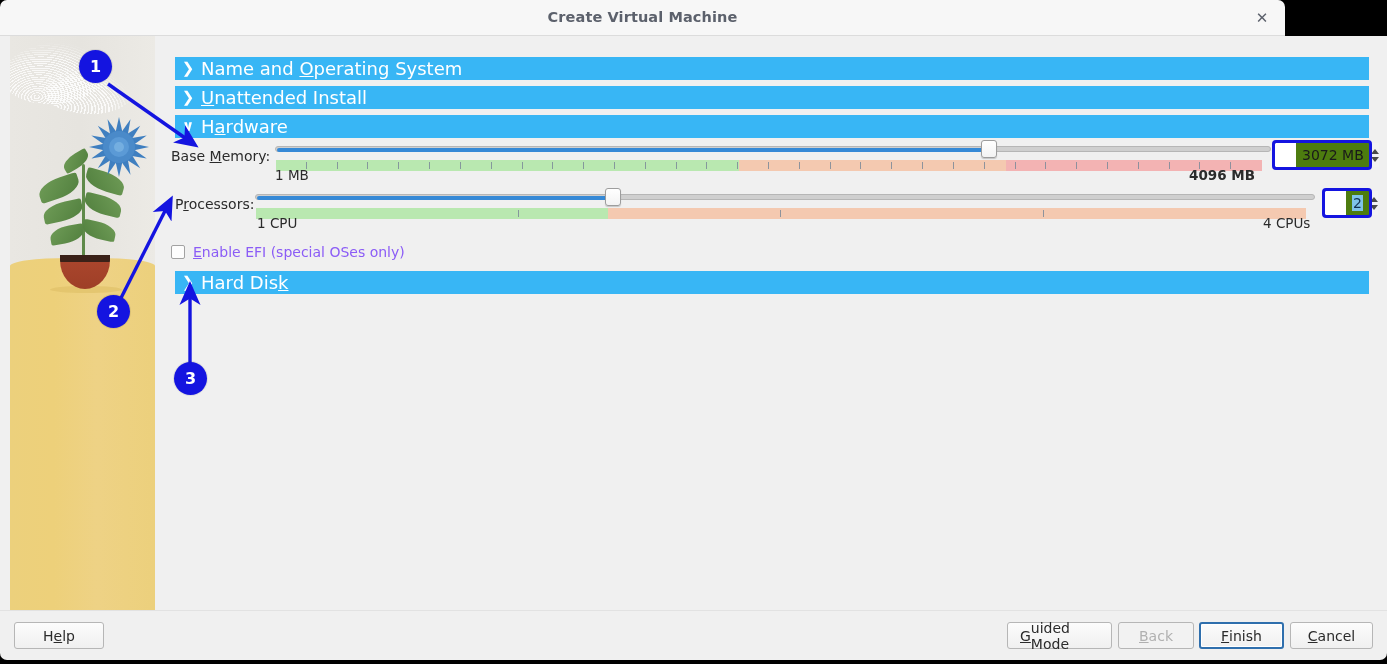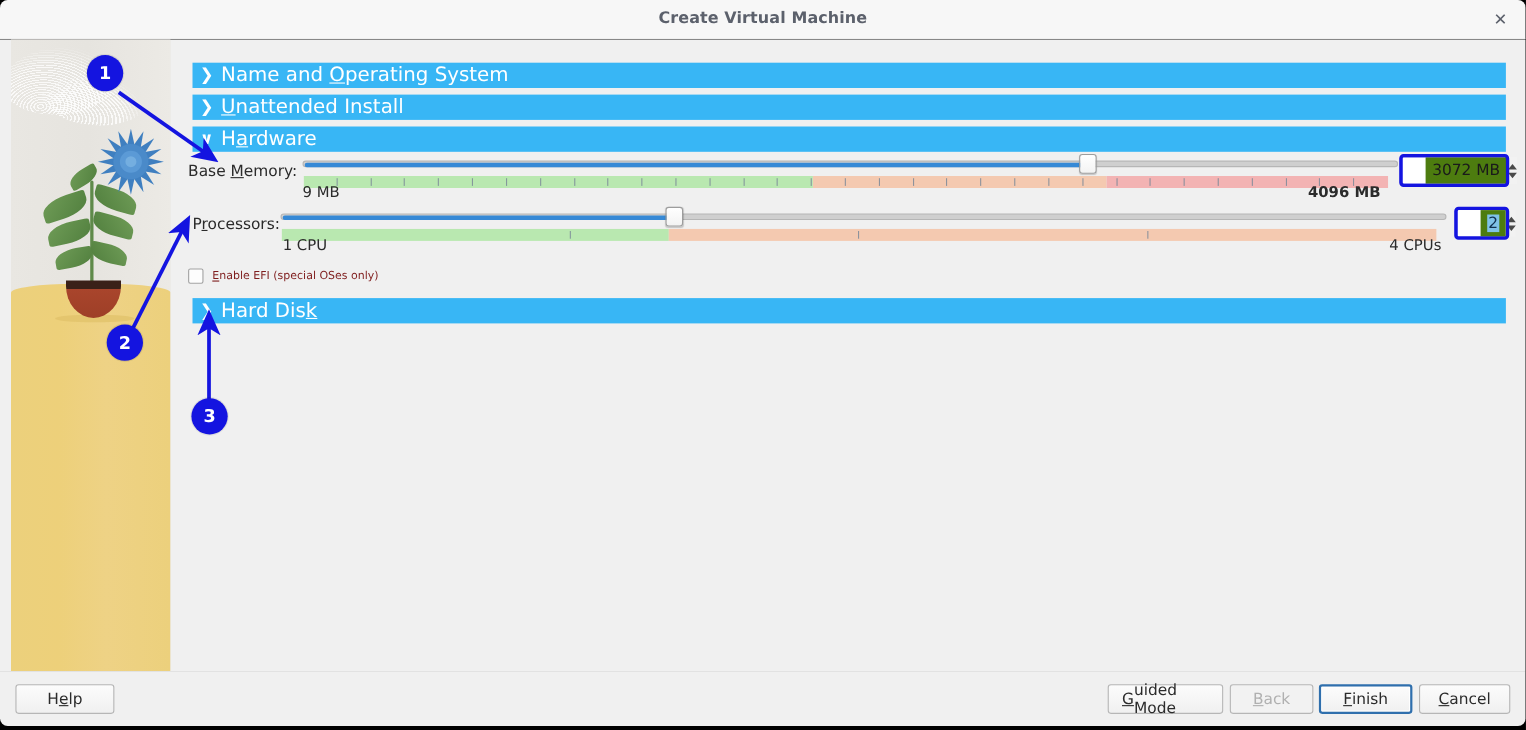--- a/index.html
+++ b/index.html
@@ -12,21 +12,21 @@
   }
   #app {
     position: relative;
     width: 1387px; height: 664px;
     background: #000000;
   }
 
   
   .titlebar {
     position: absolute; left: 0; top: 0;
-    width: 1387px; height: 36px;
+    width: 1285px; height: 36px;
     background: #f7f7f7;
     border-top-left-radius: 7px;
     border-top-right-radius: 7px;
     border-bottom: 1px solid #dcdcdc;
   }
   .titlebar-title {
     position: absolute;
     left: 0; right: 0; top: 9px;
     text-align: center;
     font-size: 14.5px;
@@ -279,21 +279,21 @@
     display: flex; align-items: center;
     cursor: pointer;
   }
   .chk-box {
     width: 14px; height: 14px;
     border: 1px solid #a2a2a2;
     background: #fdfdfd;
     border-radius: 2px;
     margin-right: 8px;
   }
-  .chk-label { font-size: 10px; color: #7f1d1d; }
+  .chk-label { font-size: 14px; color: #8b5cf6; }
   .chk-label u { text-decoration: underline; }
 
   
   .footer {
     position: absolute; left: 0; top: 610px;
     width: 1387px; height: 50px;
     background: #f0f0f0;
     border-bottom-left-radius: 7px;
     border-bottom-right-radius: 7px;
     border-top: 1px solid #e2e2e2;
@@ -464,21 +464,21 @@
             <div class="tick" style="left: 770.312px;"></div>
             <div class="tick" style="left: 801.125px;"></div>
             <div class="tick" style="left: 831.938px;"></div>
             <div class="tick" style="left: 862.75px;"></div>
             <div class="tick" style="left: 893.562px;"></div>
             <div class="tick" style="left: 924.375px;"></div>
             <div class="tick" style="left: 955.188px;"></div>
           </div>
       </div>
 
-      <div class="scale-caption" style="left:110px; top:131px;">9 MB</div>
+      <div class="scale-caption" style="left:110px; top:131px;">1 MB</div>
       <div class="scale-caption" style="left:1024px; top:131px;font-weight:bold;">4096 MB</div>
 
       <div class="spin focused" id="spin-basemem" style="left:1109px; top:106px; width:96px;">
         <div class="spin-value">3072 MB</div>
         <div class="spin-btns">
           <div class="spin-arrow-up"></div>
           <div class="spin-arrow-down"></div>
         </div>
       </div>
 

